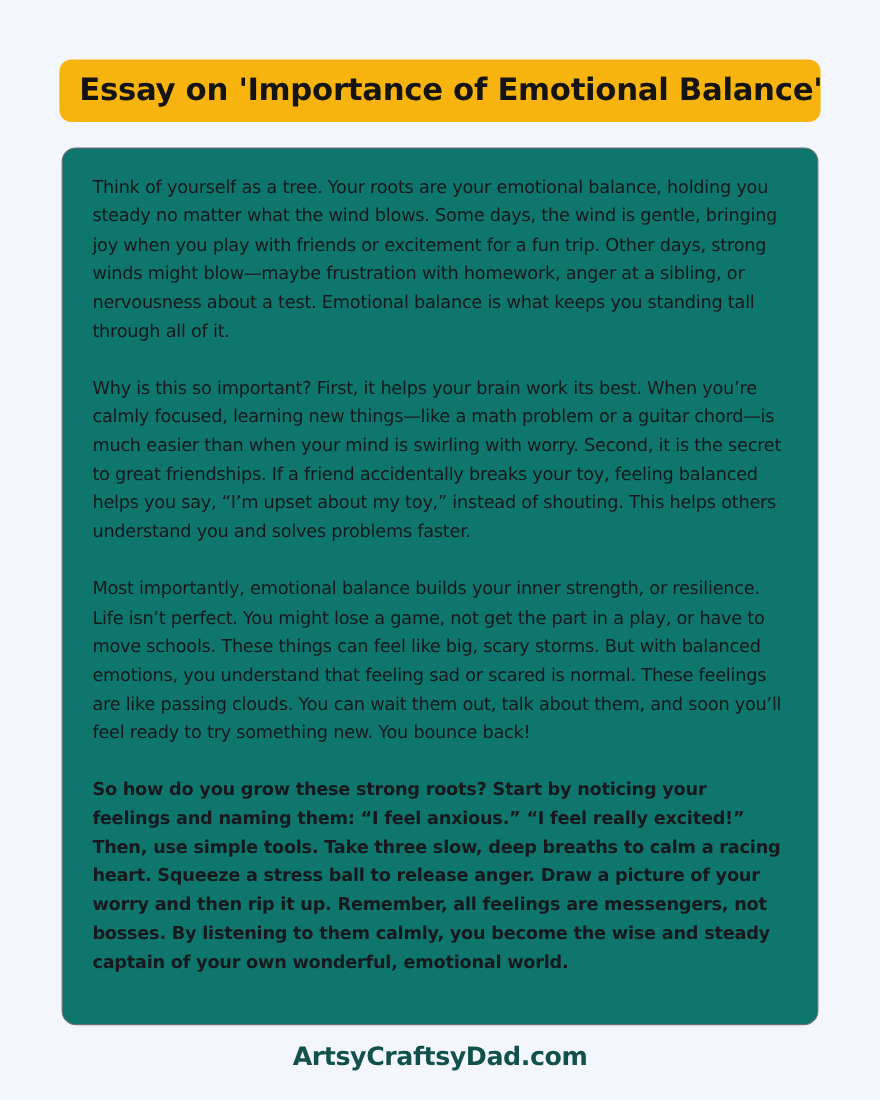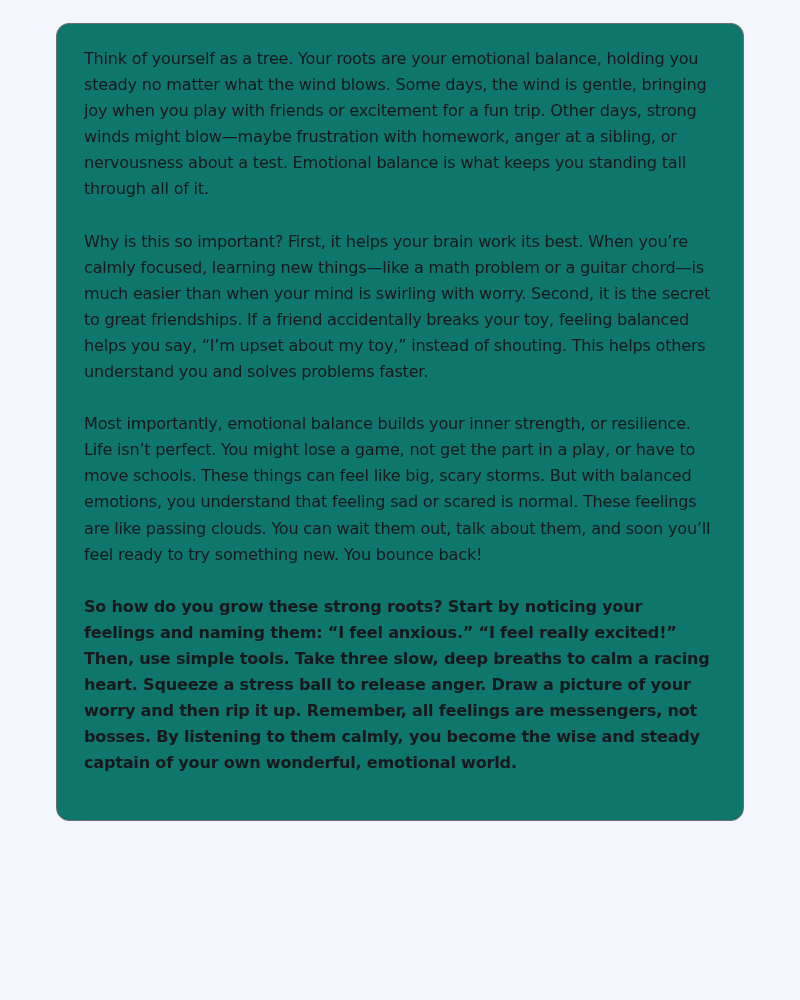--- a/index.html
+++ b/index.html
@@ -75,24 +75,30 @@
     font-weight: bold;
     color: #12514a;
     letter-spacing: -0.4px;
   }
 </style>
 </head>
 <body>
 
 <div class="page">
 
+  <div class="title-banner">
+    <div class="title-text">Essay on 'Importance of Emotional Balance'</div>
+  </div>
 
   <div class="essay-card">
     <div class="essay-body">
       <p>Think of yourself as a tree. Your roots are your emotional balance, holding you steady no matter what the wind blows. Some days, the wind is gentle, bringing joy when you play with friends or excitement for a fun trip. Other days, strong winds might blow—maybe frustration with homework, anger at a sibling, or nervousness about a test. Emotional balance is what keeps you standing tall through all of it.</p>
       <p>Why is this so important? First, it helps your brain work its best. When you’re calmly focused, learning new things—like a math problem or a guitar chord—is much easier than when your mind is swirling with worry. Second, it is the secret to great friendships. If a friend accidentally breaks your toy, feeling balanced helps you say, “I’m upset about my toy,” instead of shouting. This helps others understand you and solves problems faster.</p>
       <p>Most importantly, emotional balance builds your inner strength, or resilience. Life isn’t perfect. You might lose a game, not get the part in a play, or have to move schools. These things can feel like big, scary storms. But with balanced emotions, you understand that feeling sad or scared is normal. These feelings are like passing clouds. You can wait them out, talk about them, and soon you’ll feel ready to try something new. You bounce back!</p>
       <p>So how do you grow these strong roots? Start by noticing your feelings and naming them: “I feel anxious.” “I feel really excited!” Then, use simple tools. Take three slow, deep breaths to calm a racing heart. Squeeze a stress ball to release anger. Draw a picture of your worry and then rip it up. Remember, all feelings are messengers, not bosses. By listening to them calmly, you become the wise and steady captain of your own wonderful, emotional world.</p>
     </div>
   </div>
 
+  <div class="footer">
+    <span class="footer-text">ArtsyCraftsyDad.com</span>
+  </div>
 
 </div>
 
 </body></html>

